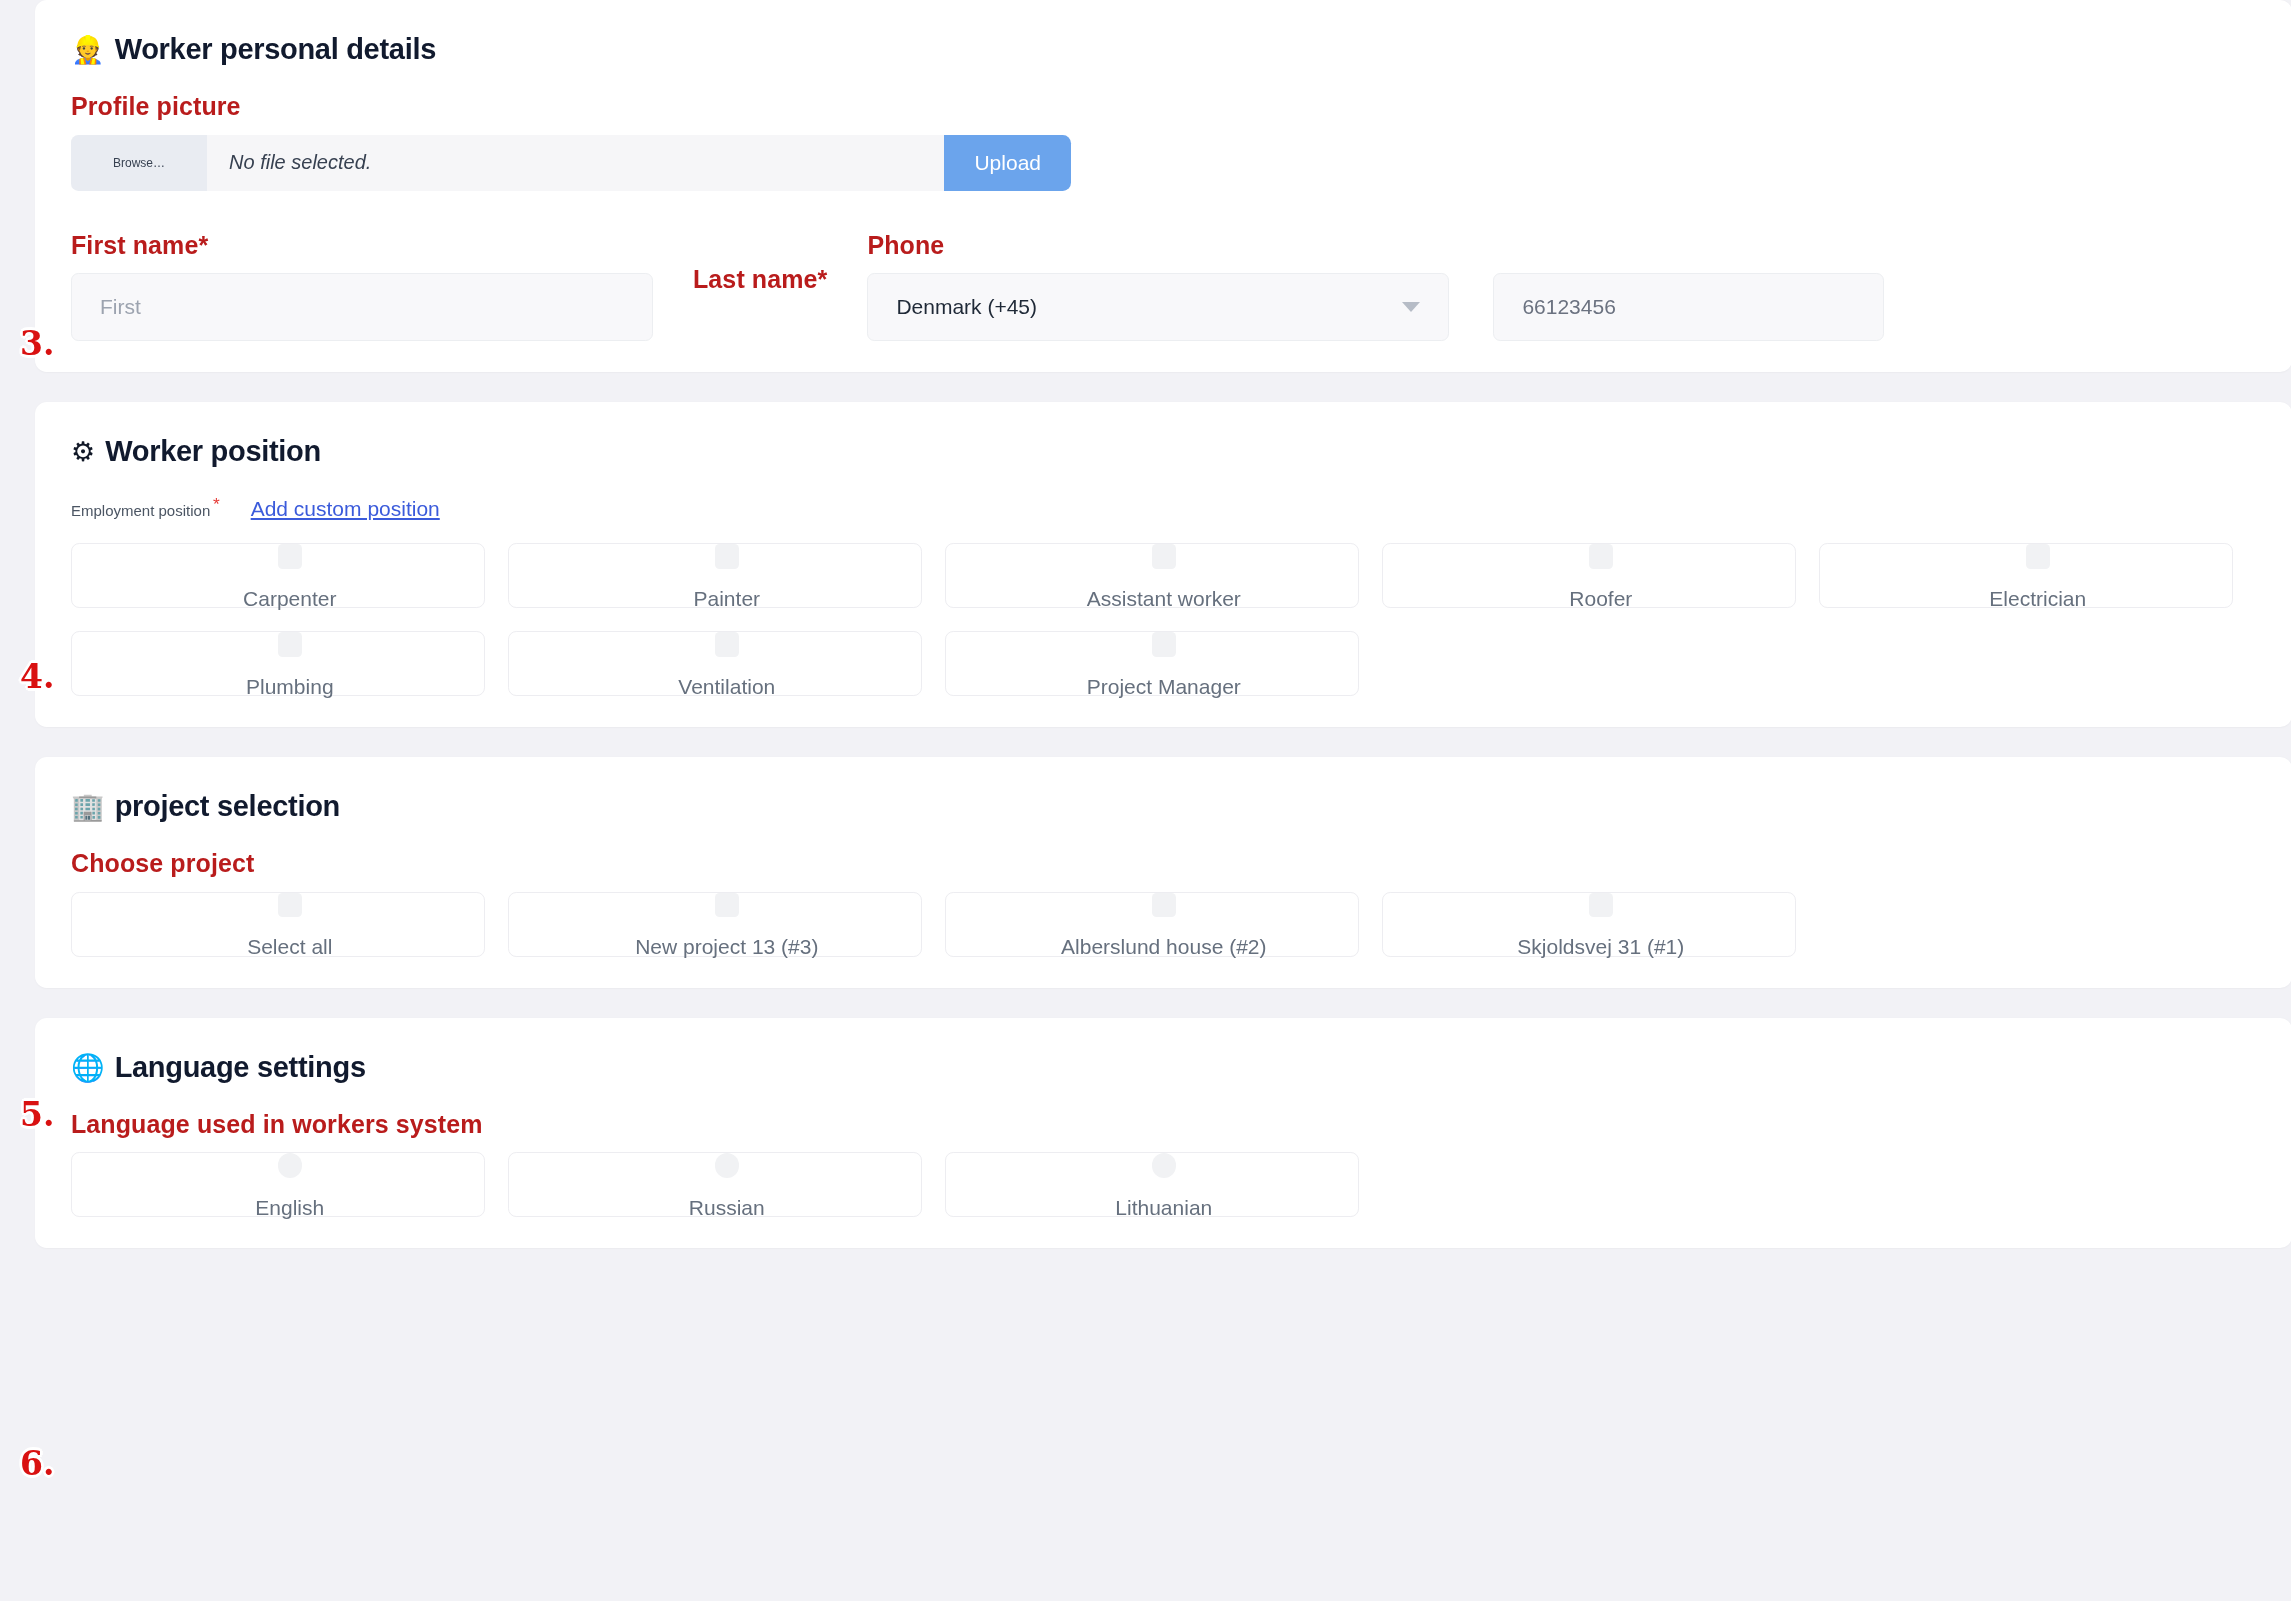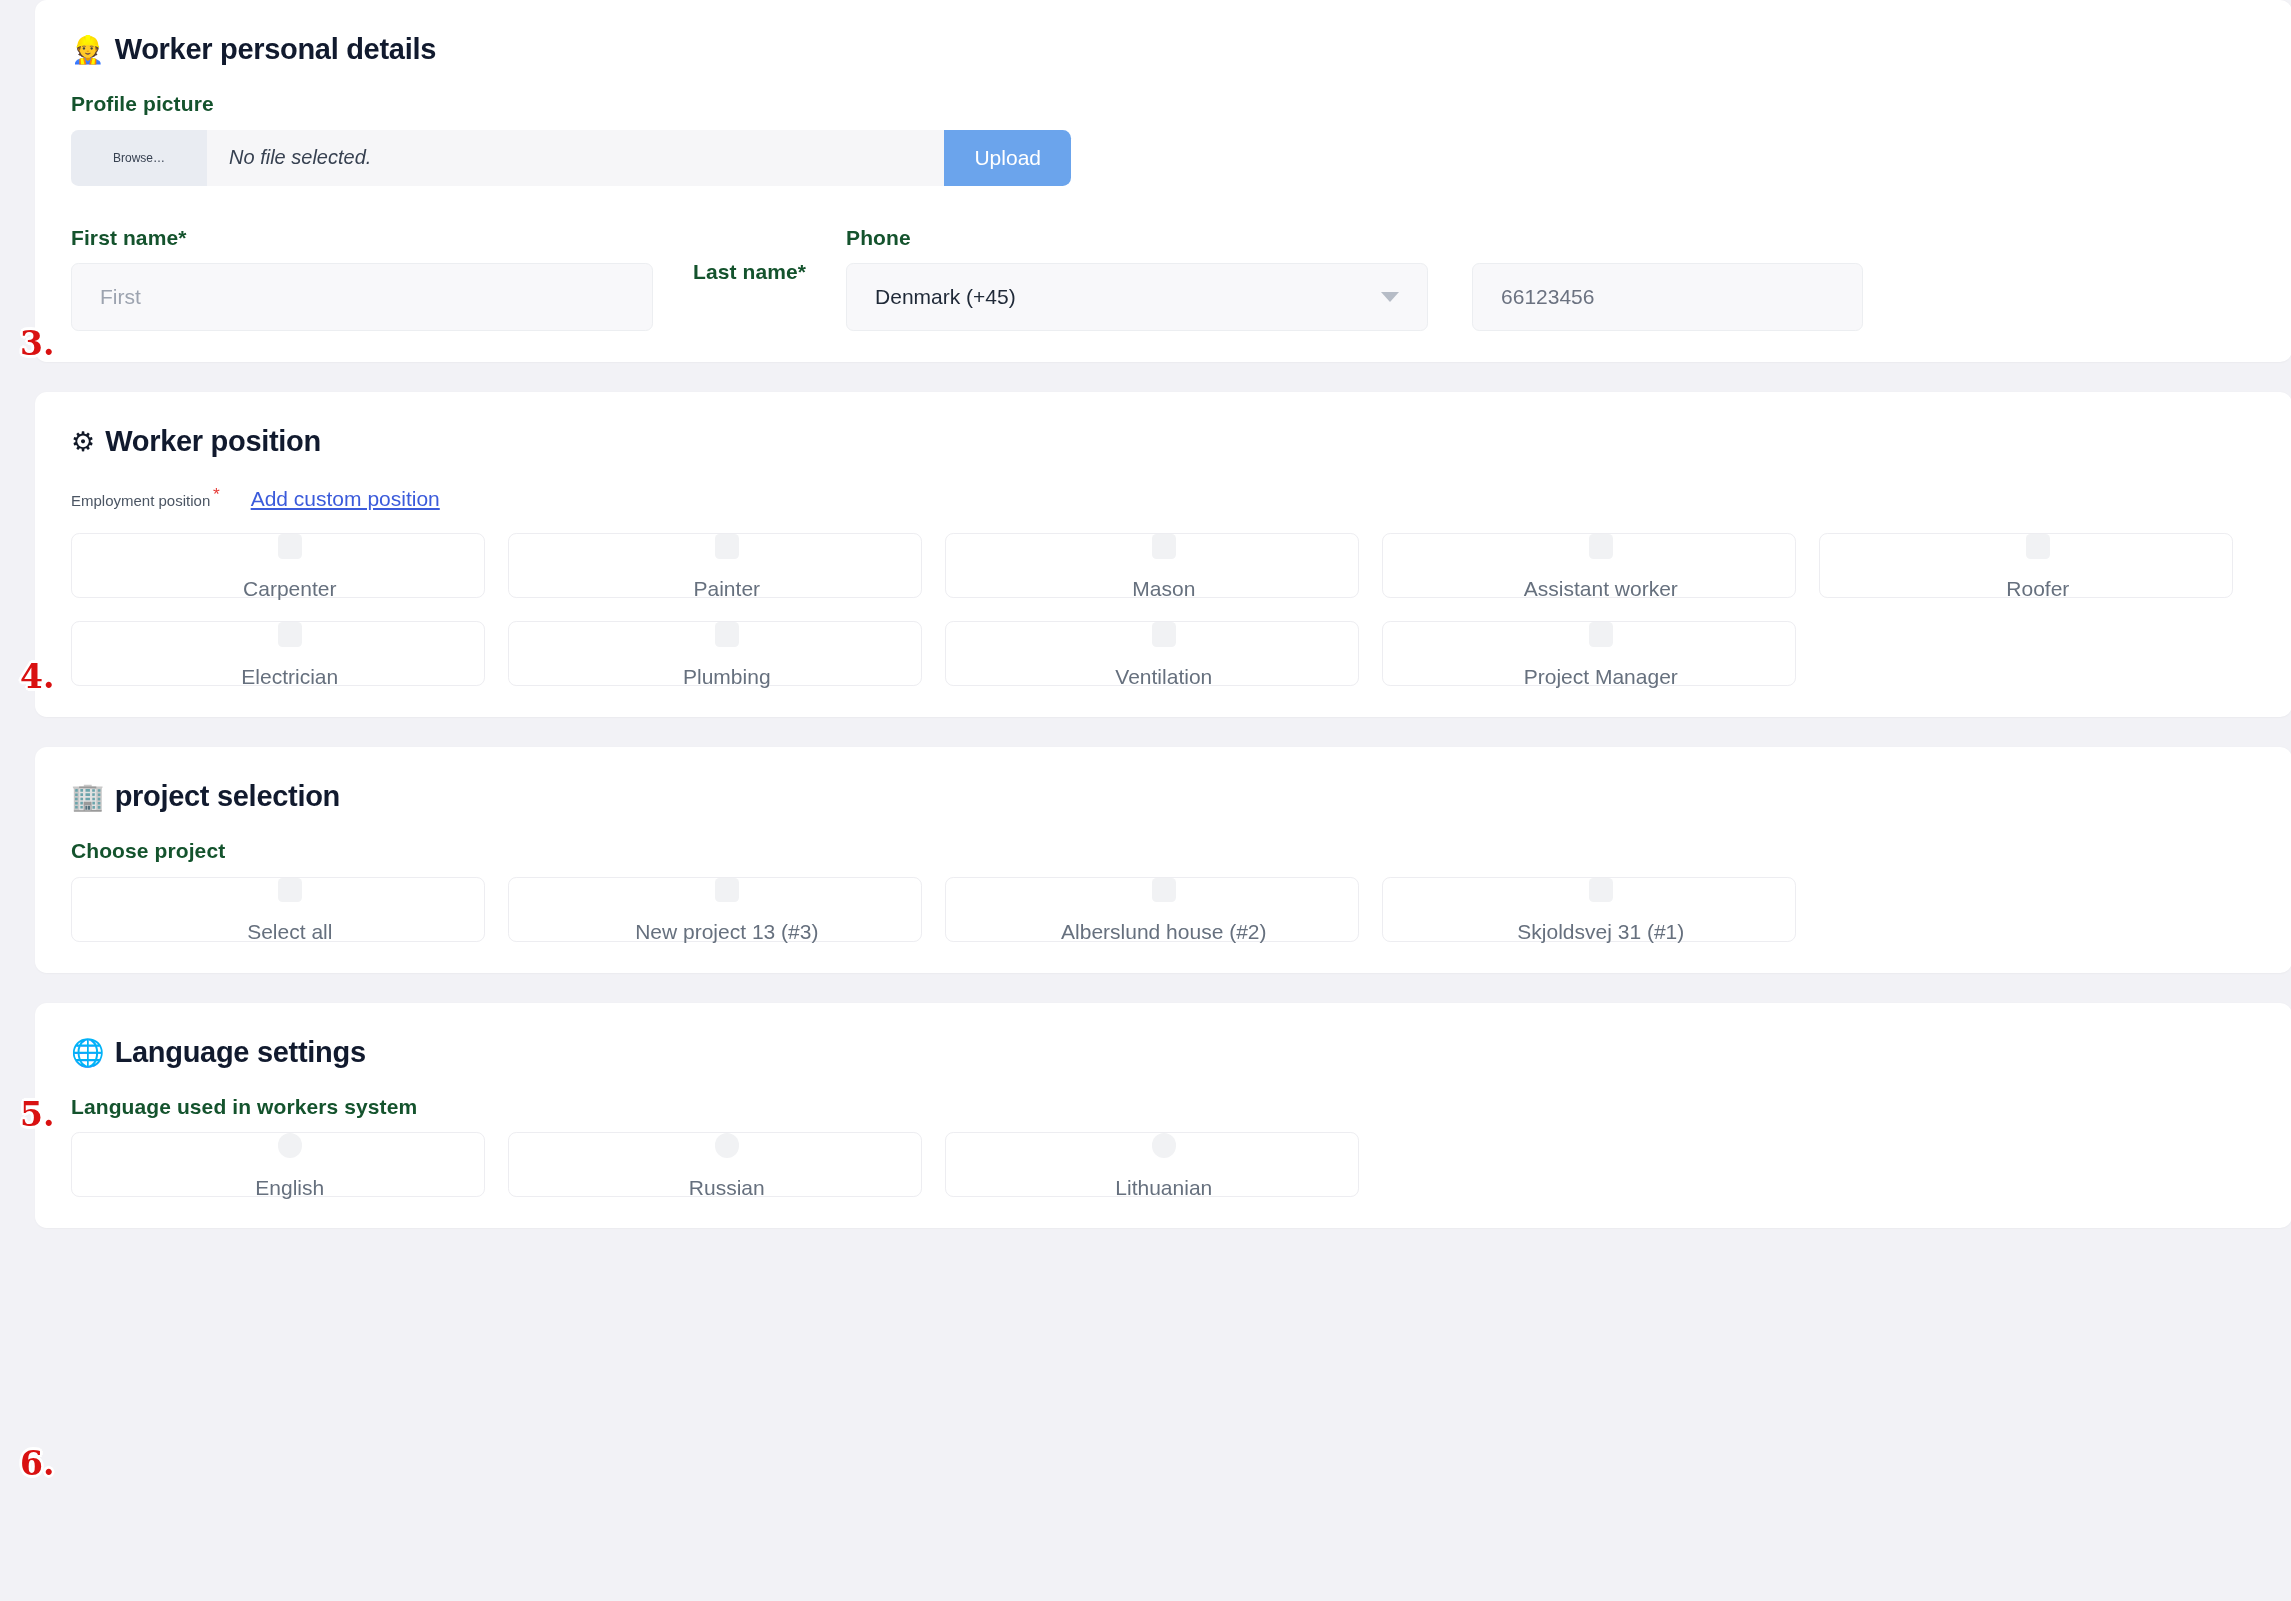--- a/index.html
+++ b/index.html
@@ -52,23 +52,23 @@
   .section-title {
     font-size: 29px;
     font-weight: 700;
     color: #111a2e;
     letter-spacing: -0.3px;
     white-space: nowrap;
   }
 
   
   .field-label {
-    font-size: 21px;
+    font-size: 25px;
     font-weight: 700;
-    color: #14532d;
+    color: #b91c1c;
     margin-bottom: 13.6px;
     letter-spacing: 0.1px;
   }
 
   
   .file-row {
     display: flex;
     align-items: stretch;
     height: 56px;
     width: 1000px;
@@ -293,24 +293,20 @@
         <div class="opt-card">
           <span class="opt-box"></span>
           <span class="opt-label">Carpenter</span>
         </div>
         <div class="opt-card">
           <span class="opt-box"></span>
           <span class="opt-label">Painter</span>
         </div>
         <div class="opt-card">
           <span class="opt-box"></span>
-          <span class="opt-label">Mason</span>
-        </div>
-        <div class="opt-card">
-          <span class="opt-box"></span>
           <span class="opt-label">Assistant worker</span>
         </div>
         <div class="opt-card">
           <span class="opt-box"></span>
           <span class="opt-label">Roofer</span>
         </div>
         <div class="opt-card">
           <span class="opt-box"></span>
           <span class="opt-label">Electrician</span>
         </div>

